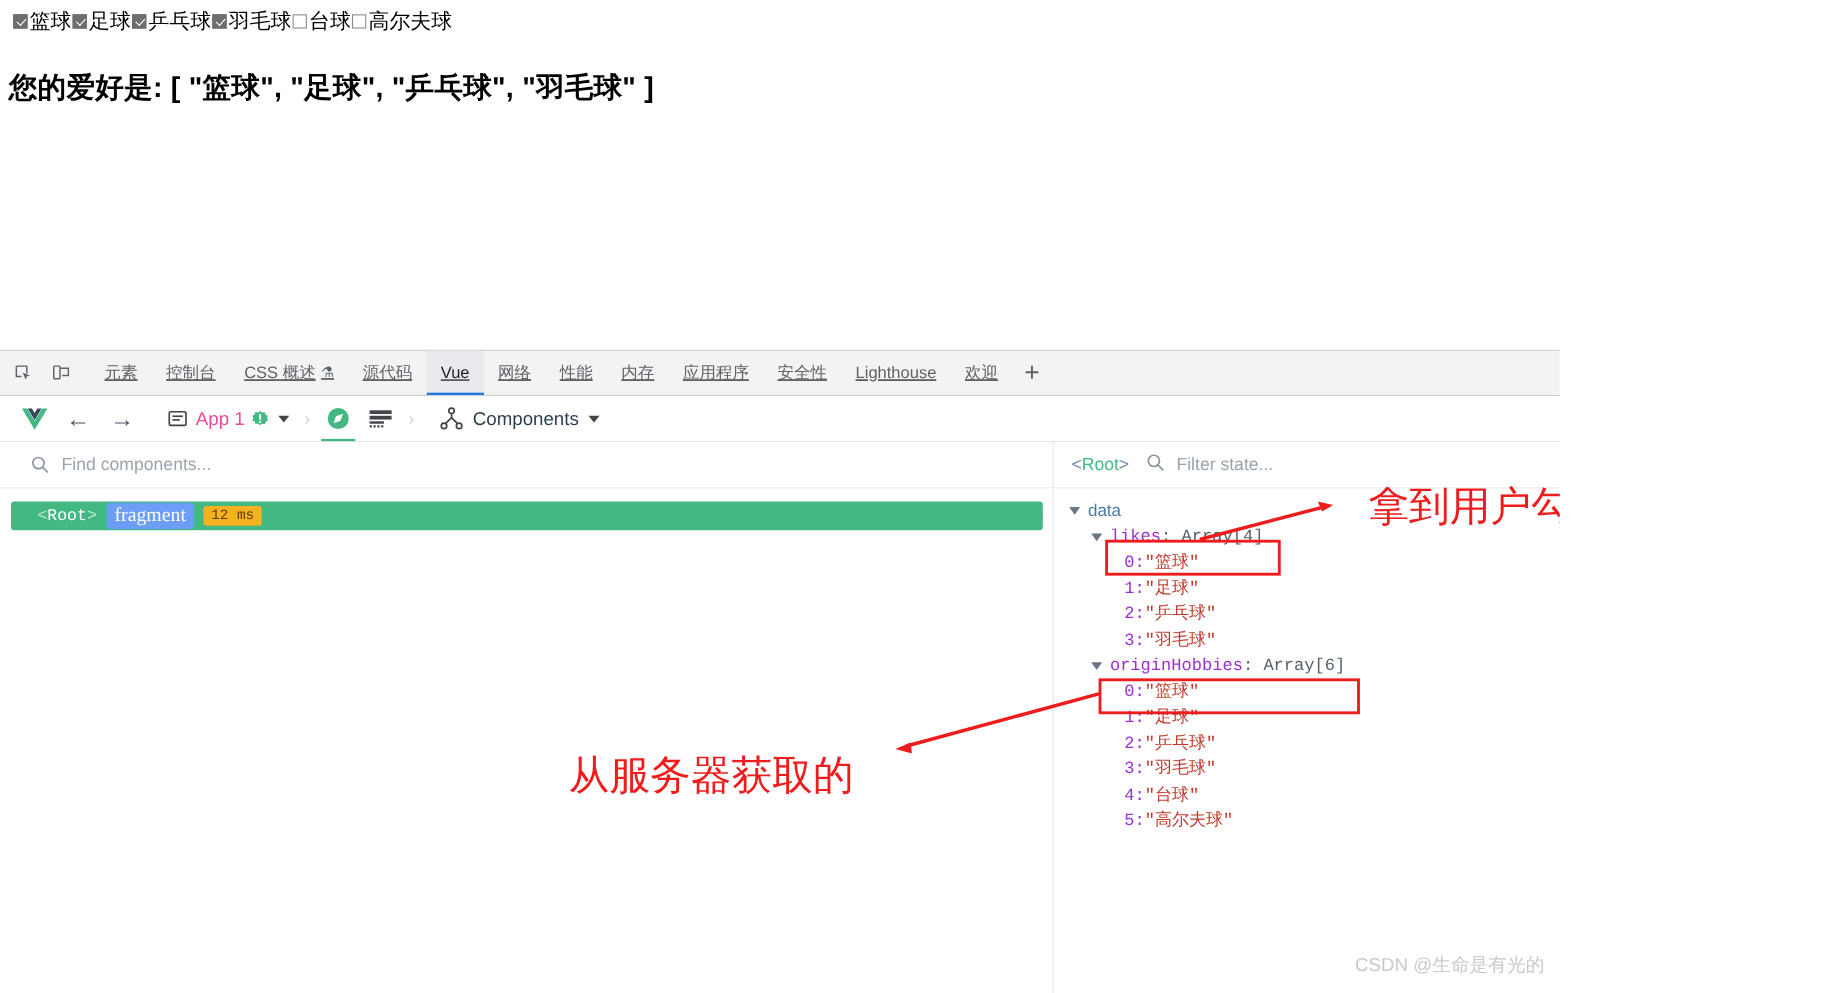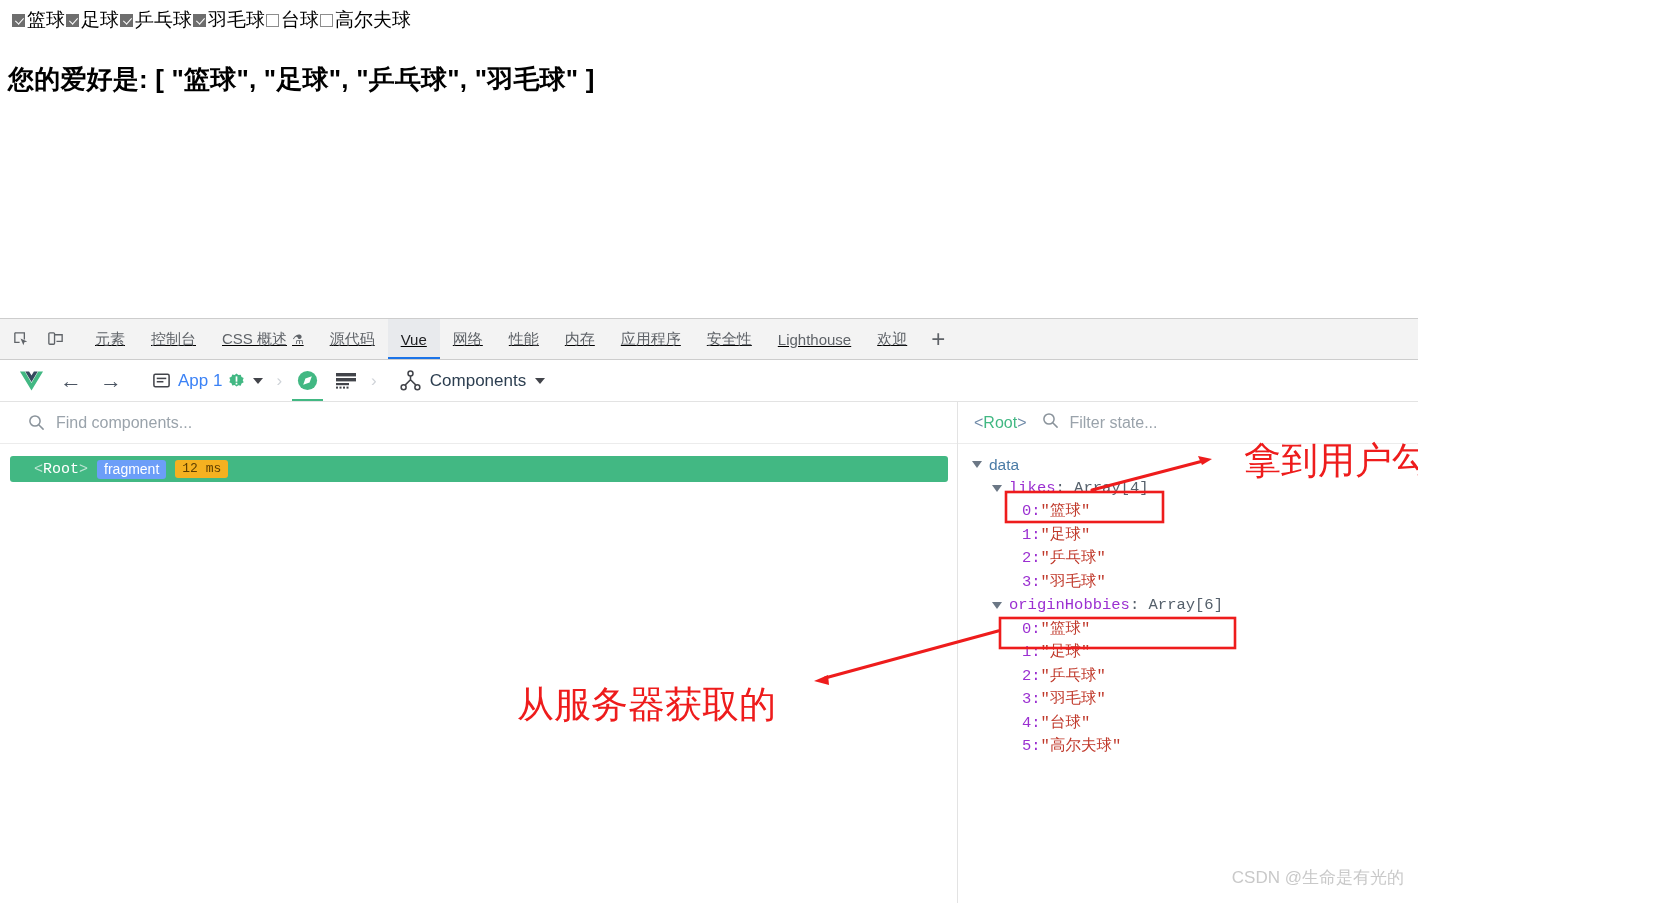--- a/index.html
+++ b/index.html
@@ -169,21 +169,21 @@
   }
   .vt-arrow {
     font-size: 22px;
     color: #4b5563;
     padding: 0 9px;
     cursor: pointer;
     line-height: 1;
   }
   .vt-appname {
     font-size: 17px;
-    color: #3b82f6;
+    color: #ec4899;
     margin-left: 7px;
     margin-right: 6px;
   }
   .badge-dot {
     width: 16px; height: 16px;
     position: relative;
     display: inline-block;
   }
   .vt-caret {
     border-left: 5px solid transparent;
@@ -291,22 +291,22 @@
     font-family: "Liberation Mono", "DejaVu Sans Mono", monospace;
     font-size: 15px;
     color: #ffffff;
     white-space: nowrap;
   }
   .tree-rootname .ang { color: #bfe6d4; }
   .tag-fragment {
     margin-left: 9px;
     background: #6c9ef8;
     color: #ffffff;
-    font-family: Liberation Sans, sans-serif;
-    font-size: 14px;
+    font-family: Liberation Serif, serif;
+    font-size: 18px;
     border-radius: 3px;
     padding: 1px 7px 2px 7px;
     white-space: nowrap;
   }
   .tag-time {
     margin-left: 9px;
     background: #f5b120;
     color: #5c3d00;
     font-family: "Liberation Mono", "DejaVu Sans Mono", monospace;
     font-size: 13px;

